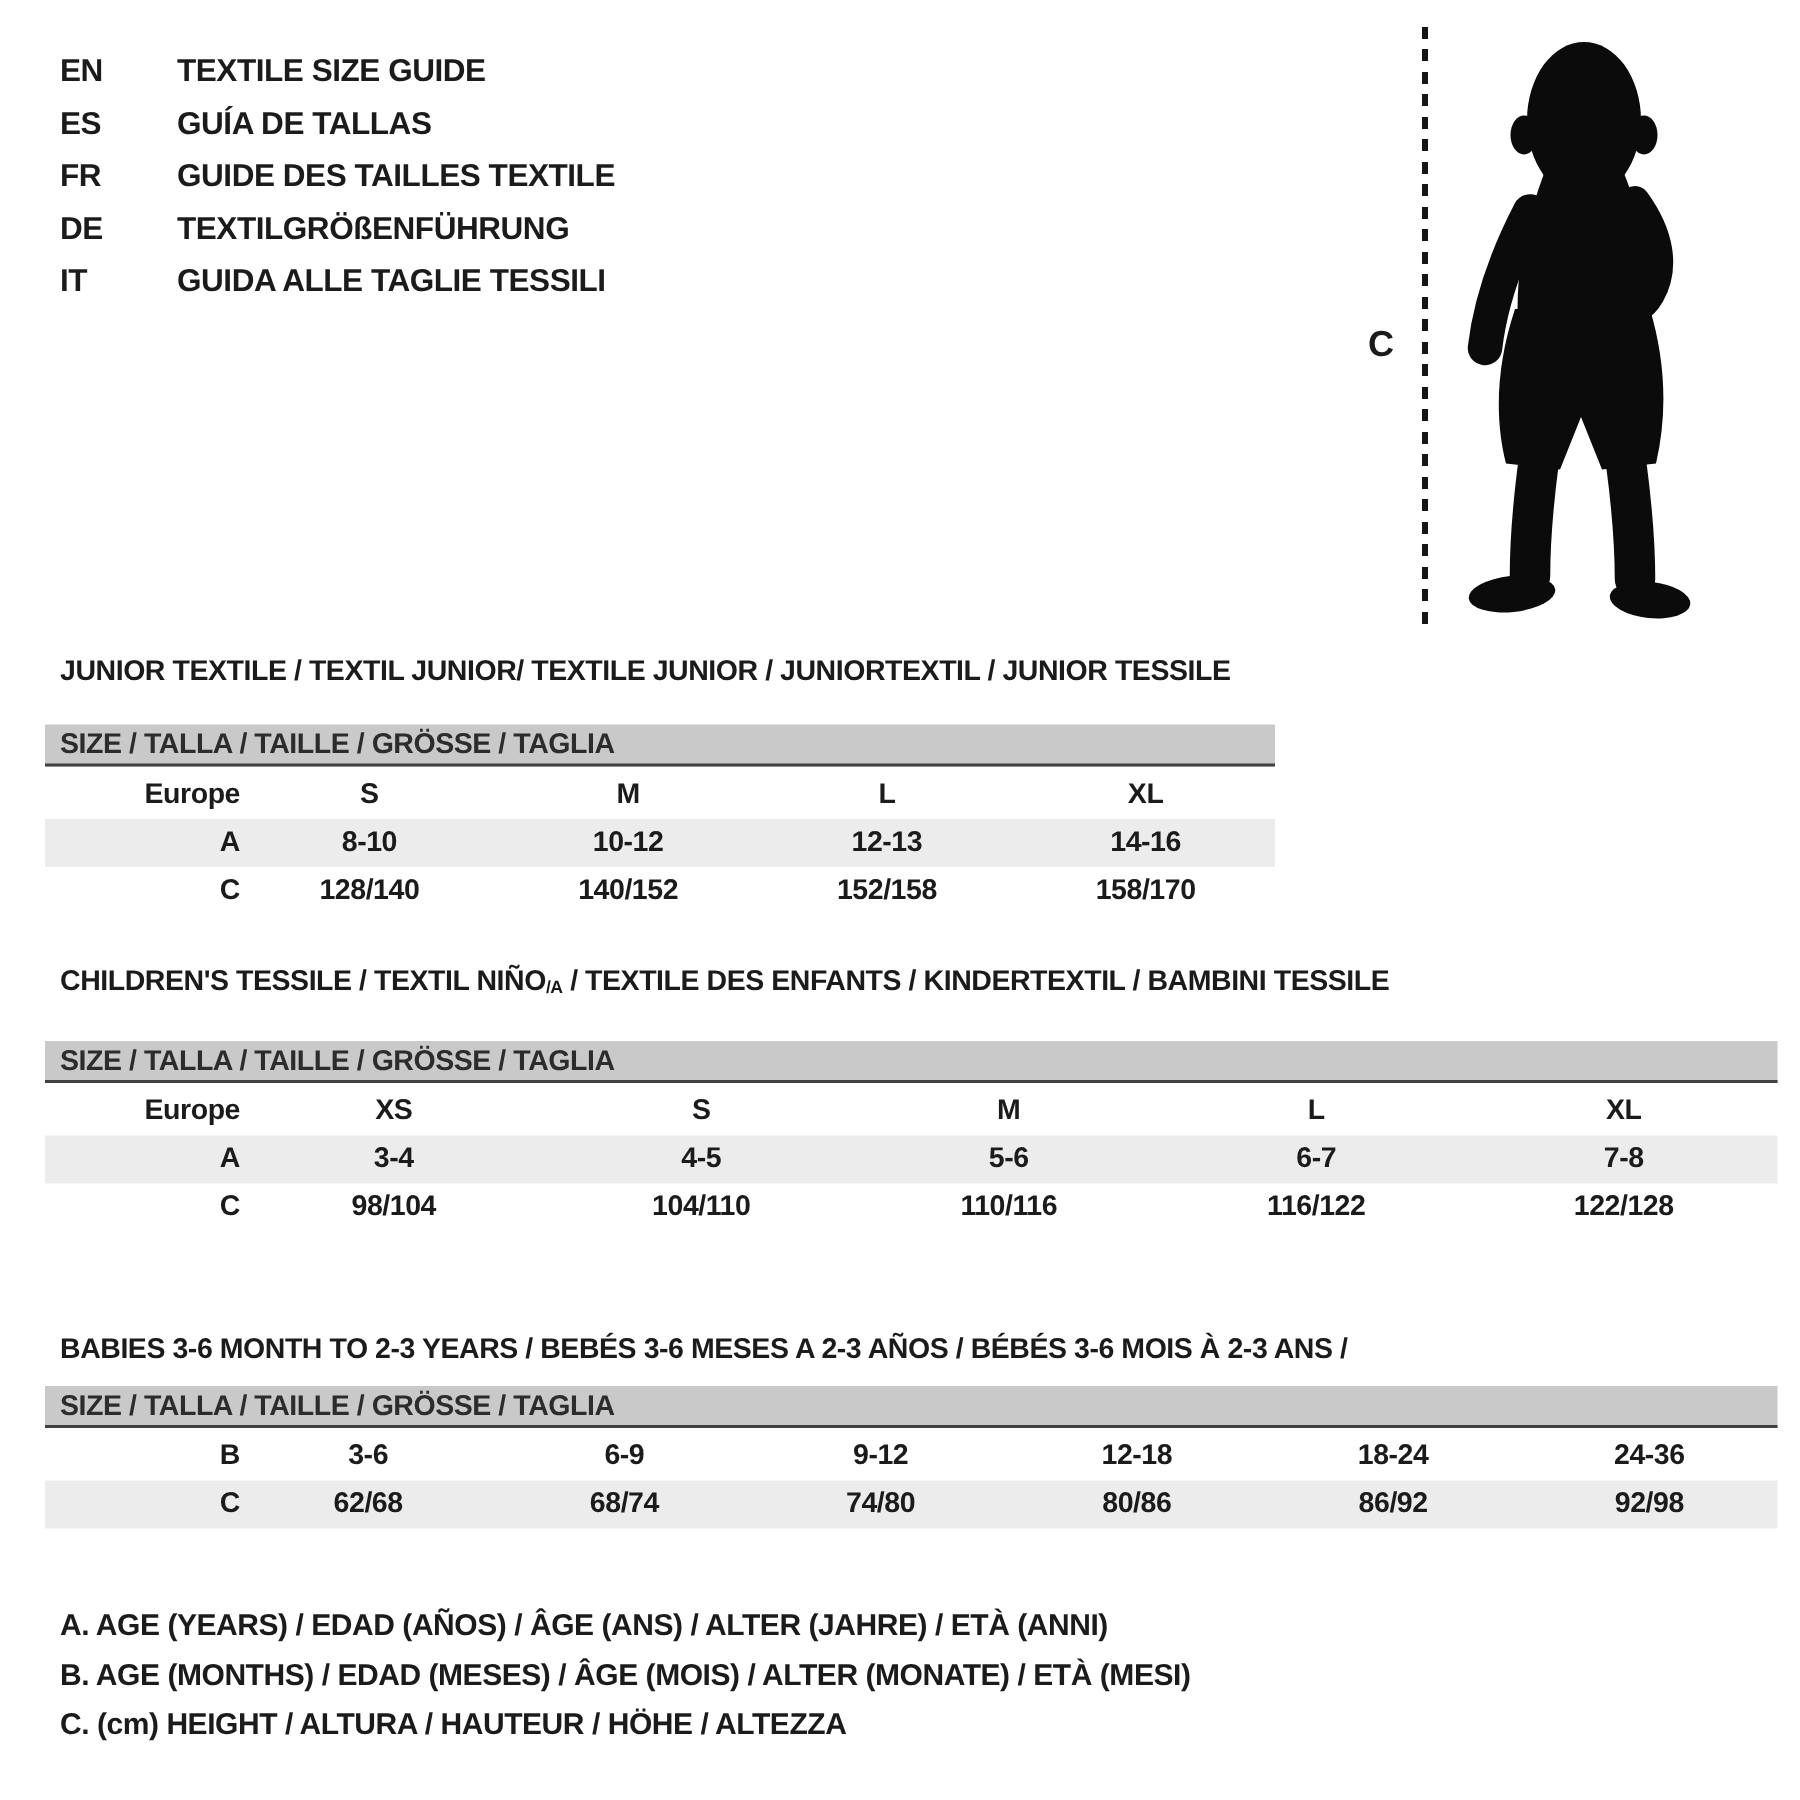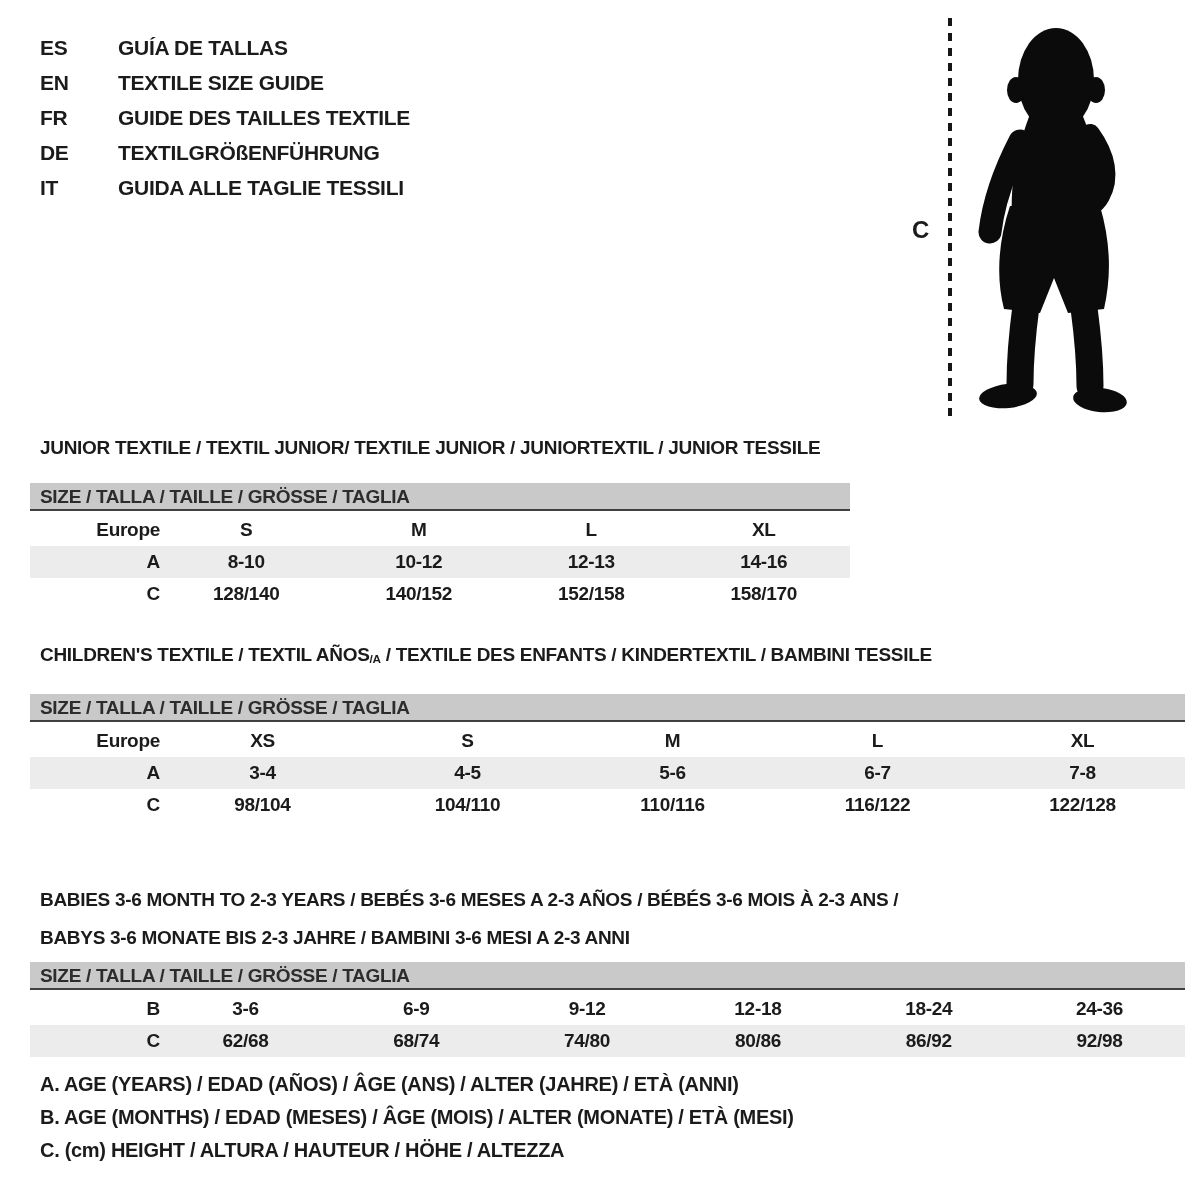--- a/index.html
+++ b/index.html
@@ -53,26 +53,26 @@
   .legend{position:absolute;left:40px;top:1068px;}
   .legend-line{font-size:20px;line-height:33px;white-space:nowrap;}
 </style>
 </head>
 <body>
 
 <div class="page">
 
   <div class="lang-block">
     <div class="lang-row">
+      <span class="lang-code">EN</span>
+      <span class="lang-title">TEXTILE SIZE GUIDE</span>
+    </div>
+    <div class="lang-row">
       <span class="lang-code">ES</span>
       <span class="lang-title">GUÍA DE TALLAS</span>
-    </div>
-    <div class="lang-row">
-      <span class="lang-code">EN</span>
-      <span class="lang-title">TEXTILE SIZE GUIDE</span>
     </div>
     <div class="lang-row">
       <span class="lang-code">FR</span>
       <span class="lang-title">GUIDE DES TAILLES TEXTILE</span>
     </div>
     <div class="lang-row">
       <span class="lang-code">DE</span>
       <span class="lang-title">TEXTILGRÖßENFÜHRUNG</span>
     </div>
     <div class="lang-row">
@@ -121,21 +121,21 @@
           <div class="tcell label">C</div>
           <div class="tcell">128/140</div>
           <div class="tcell">140/152</div>
           <div class="tcell">152/158</div>
           <div class="tcell">158/170</div>
         </div>
       </div>
   </div>
 
   <div class="section" id="children-section">
-    <div class="section-title"><span>CHILDREN'S TEXTILE / TEXTIL AÑOS</span><span class="t-sub">/A</span><span> / TEXTILE DES ENFANTS / KINDERTEXTIL / BAMBINI TESSILE</span></div>
+    <div class="section-title"><span>CHILDREN'S TESSILE / TEXTIL NIÑO</span><span class="t-sub">/A</span><span> / TEXTILE DES ENFANTS / KINDERTEXTIL / BAMBINI TESSILE</span></div>
     <div class="size-bar">SIZE / TALLA / TAILLE / GRÖSSE / TAGLIA</div>
     <div class="rows">
         <div class="trow" style="grid-template-columns: 130px repeat(5, 1fr);">
           <div class="tcell label">Europe</div>
           <div class="tcell">XS</div>
           <div class="tcell">S</div>
           <div class="tcell">M</div>
           <div class="tcell">L</div>
           <div class="tcell">XL</div>
         </div>
@@ -153,21 +153,20 @@
           <div class="tcell">104/110</div>
           <div class="tcell">110/116</div>
           <div class="tcell">116/122</div>
           <div class="tcell">122/128</div>
         </div>
       </div>
   </div>
 
   <div class="section" id="babies-section">
     <div class="section-title">BABIES 3-6 MONTH TO 2-3 YEARS / BEBÉS 3-6 MESES A 2-3 AÑOS / BÉBÉS 3-6 MOIS À 2-3 ANS /</div>
-    <div class="section-title">BABYS 3-6 MONATE BIS 2-3 JAHRE / BAMBINI 3-6 MESI A 2-3 ANNI</div>
     <div class="size-bar">SIZE / TALLA / TAILLE / GRÖSSE / TAGLIA</div>
     <div class="rows">
         <div class="trow" style="grid-template-columns: 130px repeat(6, 1fr);">
           <div class="tcell label">B</div>
           <div class="tcell">3-6</div>
           <div class="tcell">6-9</div>
           <div class="tcell">9-12</div>
           <div class="tcell">12-18</div>
           <div class="tcell">18-24</div>
           <div class="tcell">24-36</div>

